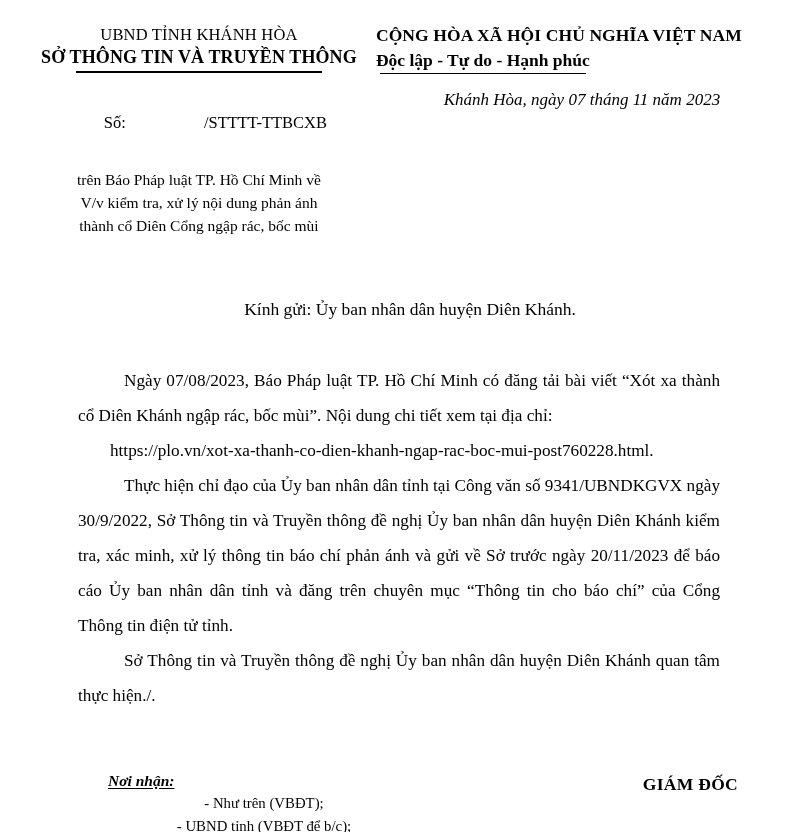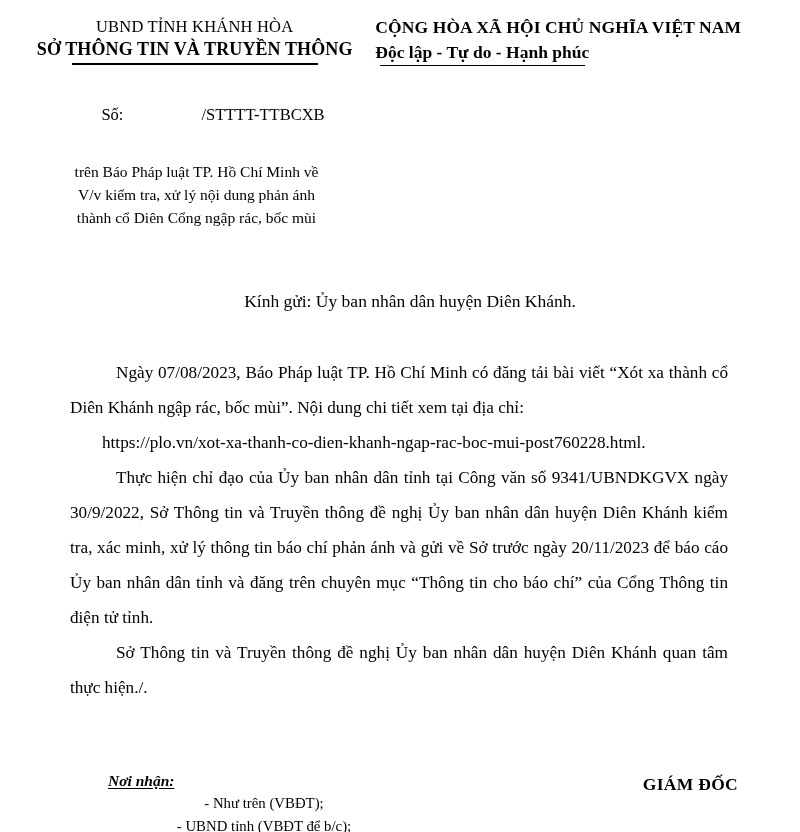--- a/index.html
+++ b/index.html
@@ -14,21 +14,21 @@
     font-family: "Liberation Serif", "DejaVu Serif", serif;
     color: #000000;
     -webkit-font-smoothing: antialiased;
   }
 
   .page {
     position: relative;
     width: 800px;
     height: 832px;
     box-sizing: border-box;
-    padding: 4px;
+    padding: 12px;
   }
 
   
   .doc-header {
     display: flex;
     flex-direction: row;
     align-items: flex-start;
     padding-top: 12px;
   }
   .header-left {
@@ -221,20 +221,21 @@
     <div class="number-block">
       <div class="number-row">
         <span class="number-label">Số:</span><span class="number-gap"></span><span class="number-value">/STTTT-TTBCXB</span>
       </div>
       <div class="subject-block">
         <span class="subject-line">trên Báo Pháp luật TP. Hồ Chí Minh về</span>
         <span class="subject-line">V/v kiểm tra, xử lý nội dung phản ánh</span>
         <span class="subject-line">thành cổ Diên Cổng ngập rác, bốc mùi</span>
       </div>
     </div>
+    <div class="date-block">Khánh Hòa, ngày 07 tháng 11 năm 2023</div>
   </div>
 
   <div class="recipient">Kính gửi: Ủy ban nhân dân huyện Diên Khánh.</div>
 
   <div class="body-block">
     <p class="para">Ngày 07/08/2023, Báo Pháp luật TP. Hồ Chí Minh có đăng tải bài viết “Xót xa thành cổ Diên Khánh ngập rác, bốc mùi”. Nội dung chi tiết xem tại địa chỉ:</p>
     <p class="para url">https://plo.vn/xot-xa-thanh-co-dien-khanh-ngap-rac-boc-mui-post760228.html.</p>
     <p class="para">Thực hiện chỉ đạo của Ủy ban nhân dân tỉnh tại Công văn số 9341/UBNDKGVX ngày 30/9/2022, Sở Thông tin và Truyền thông đề nghị Ủy ban nhân dân huyện Diên Khánh kiểm tra, xác minh, xử lý thông tin báo chí phản ánh và gửi về Sở trước ngày 20/11/2023 để báo cáo Ủy ban nhân dân tỉnh và đăng trên chuyên mục “Thông tin cho báo chí” của Cổng Thông tin điện tử tỉnh.</p>
     <p class="para">Sở Thông tin và Truyền thông đề nghị Ủy ban nhân dân huyện Diên Khánh quan tâm thực hiện./.</p>
   </div>

